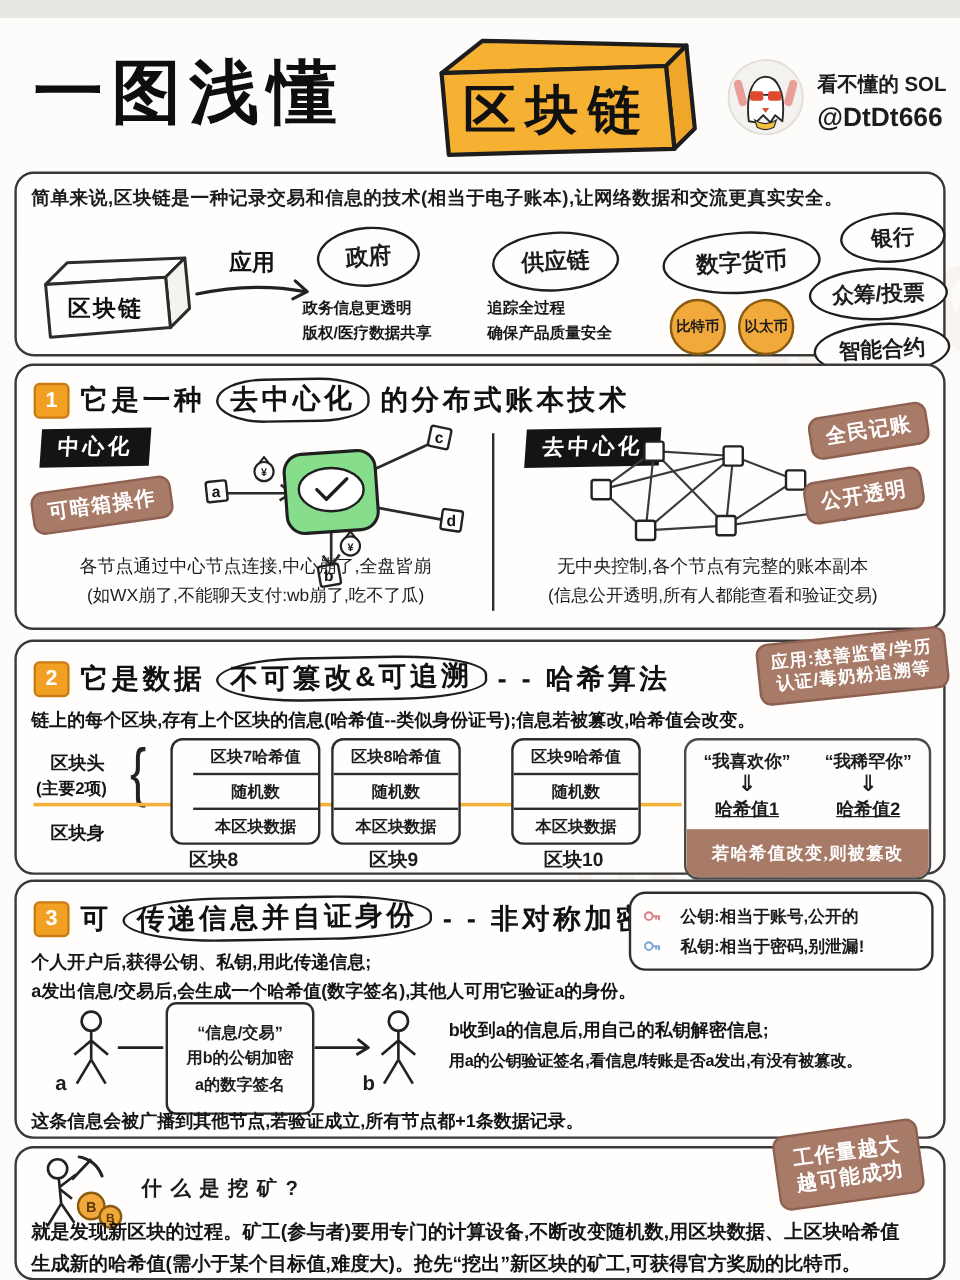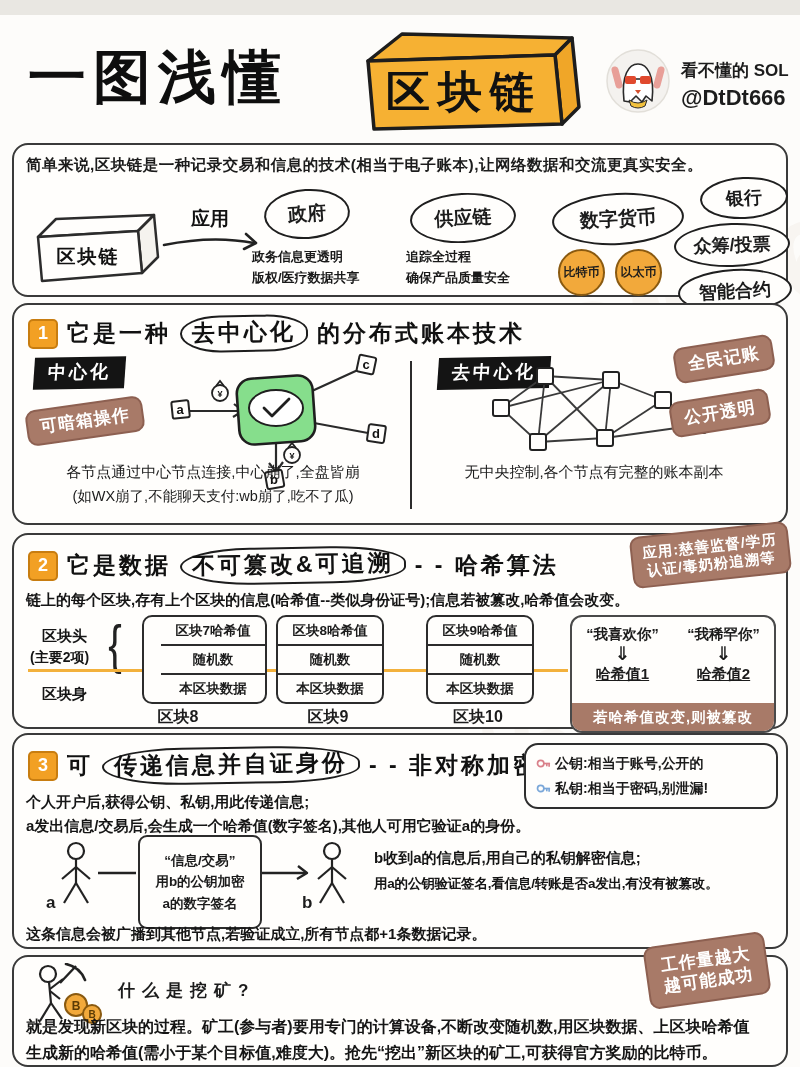--- a/index.html
+++ b/index.html
@@ -30,26 +30,26 @@
                   font-size:13.5px;font-weight:700;}
   .cellblock .row + .row{border-top:2px solid #2c2c2c;}
   .blocklabel{position:absolute;width:104px;text-align:center;font-size:16px;font-weight:800;}
   .demo-box{position:absolute;left:556px;top:80px;width:202px;height:114px;border:2px solid #4a4a4a;
             border-radius:12px;background:#fffefc;overflow:hidden;}
   .demo-cols{display:flex;justify-content:space-around;text-align:center;margin-top:8px;}
   .demo-col{font-weight:800;}
   .demo-phrase{font-size:14.5px;}
   .demo-arrow{font-size:19px;line-height:1.1;}
   .demo-result{font-size:15px;text-decoration:underline;}
-  .demo-footer{position:absolute;left:0;right:0;bottom:0;height:28px;background:#a87a68;color:#fff;
-               display:flex;align-items:center;justify-content:center;font-size:14.5px;font-weight:700;letter-spacing:1px;}
+  .demo-footer{position:absolute;left:0;right:0;bottom:0;height:40px;background:#a87a68;color:#fff;
+               display:flex;align-items:center;justify-content:center;font-size:14.5px;font-weight:700;letter-spacing:1px;font-family:Liberation Serif, serif;}
   .bodytext{position:absolute;font-size:15px;font-weight:700;white-space:nowrap;color:#151515;}
   .keybox{position:absolute;right:8px;top:8px;width:254px;border:2px solid #2e2e2e;border-radius:14px;
           padding:6px 10px;box-sizing:border-box;background:#fffefc;}
-  .keyrow{display:flex;align-items:center;gap:4px;font-size:14px;font-weight:700;height:25px;white-space:nowrap;}
+  .keyrow{display:flex;align-items:center;gap:16px;font-size:14px;font-weight:700;height:25px;white-space:nowrap;}
   .msgbox{position:absolute;border:2px solid #2c2c2c;border-radius:9px;background:#fffefc;
           display:flex;flex-direction:column;align-items:center;justify-content:center;
           font-size:13.5px;font-weight:700;line-height:1.6;}
   .wm{position:absolute;font-size:110px;font-weight:800;color:rgba(150,120,70,0.05);
       transform:rotate(-20deg);white-space:nowrap;pointer-events:none;}
   .cutoff{position:absolute;left:24px;top:1058px;width:760px;height:9px;overflow:hidden;
           font-size:16px;font-weight:700;color:#4a4a4a;opacity:.7;white-space:nowrap;}
   svg{display:block;}
 </style>
 </head>
@@ -200,20 +200,21 @@
           <rect x="117" y="9" width="16" height="16" rx="2"></rect>
         <rect x="7" y="37" width="16" height="16" rx="2"></rect>
           <rect x="169" y="29" width="16" height="16" rx="2"></rect>
         <rect x="44" y="71" width="16" height="16" rx="2"></rect>
           <rect x="111" y="67" width="16" height="16" rx="2"></rect>
         <rect x="204" y="54" width="16" height="16" rx="2"></rect>
       </g>
     </svg>
 
     <div class="caption" style="left:392px;top:158px;width:376px;">无中央控制,各个节点有完整的账本副本</div>
+    <div class="caption" style="left:388px;top:182px;width:384px;font-size:14.5px;">(信息公开透明,所有人都能查看和验证交易)</div>
 
     <div class="tag abs" style="left:660px;top:36px;font-size:17px;transform:rotate(-9deg);">全民记账</div>
     <div class="tag abs" style="left:656px;top:90px;font-size:17px;transform:rotate(-9deg);">公开透明</div>
   </div>
 
   <div class="panel" style="top:518px;height:196px;">
     <div class="title-row abs" style="left:14px;top:12px;">
       <span class="badge">2</span>
       <span>它是数据</span>
       <span class="circled">不可篡改&amp;可追溯</span>

